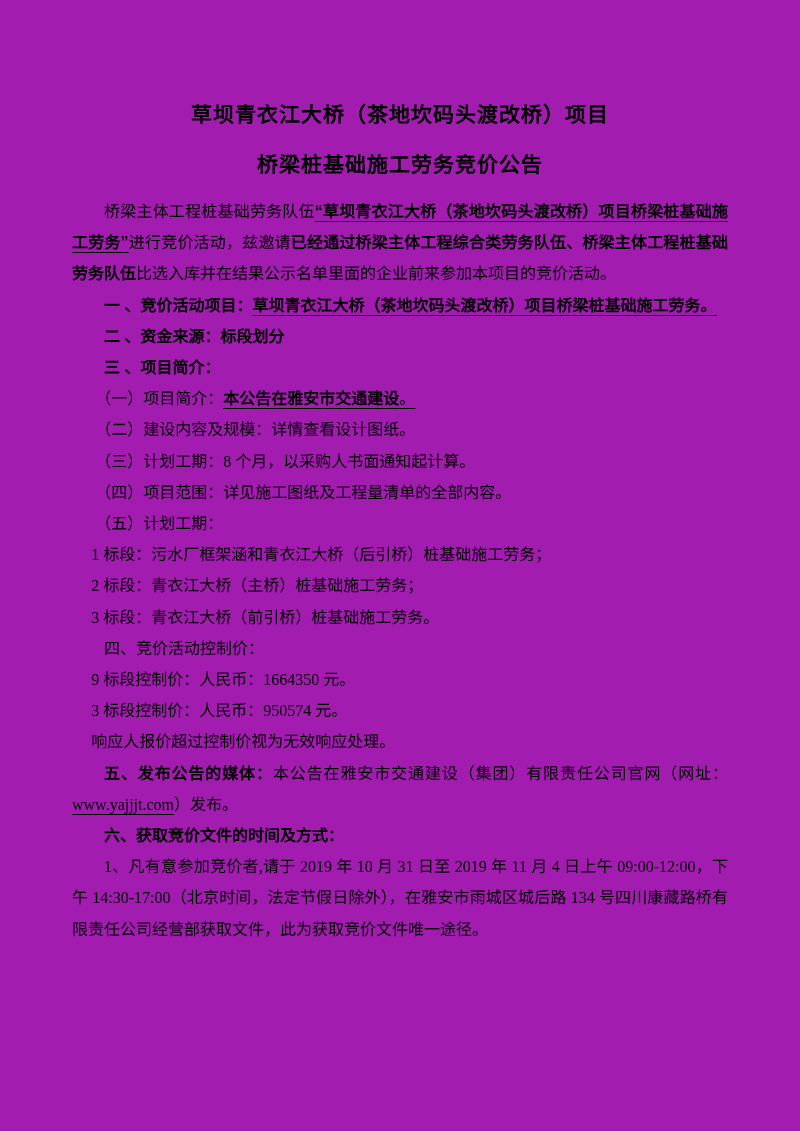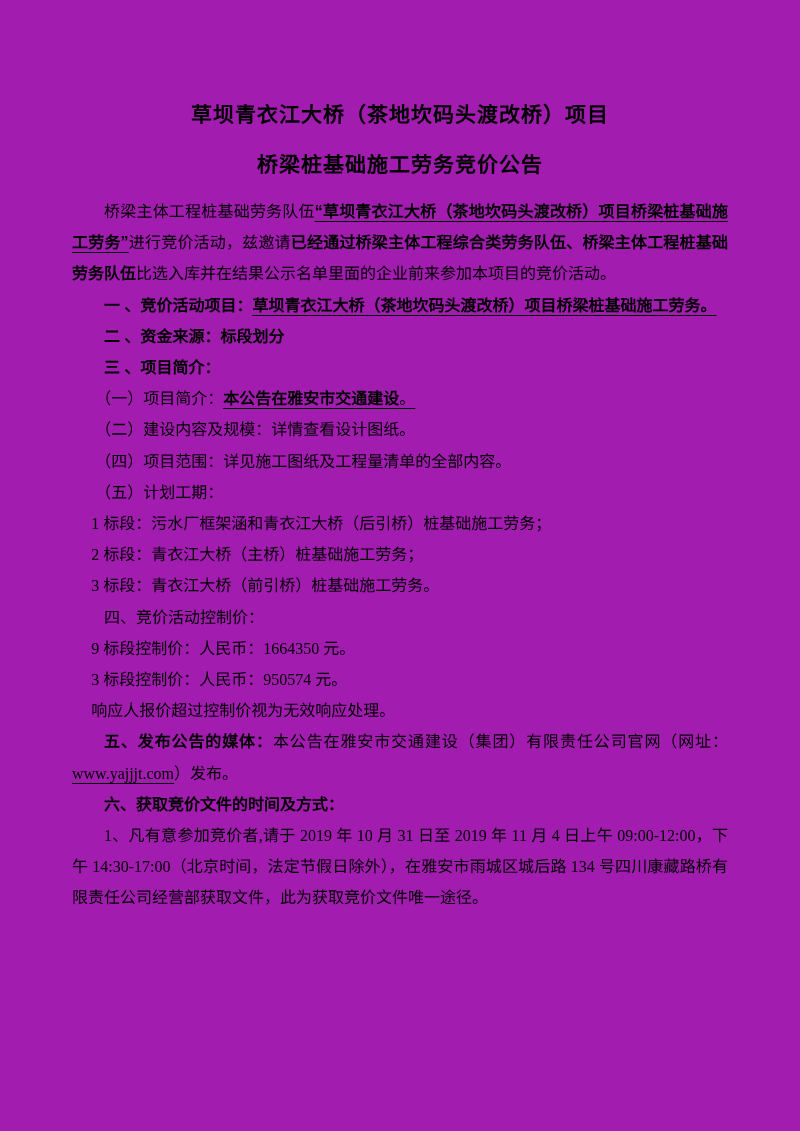--- a/index.html
+++ b/index.html
@@ -61,20 +61,21 @@
     <p class="ind2"><span class="b">一 、竞价活动项目：</span><span class="b u">草坝青衣江大桥（茶地坎码头渡改桥）项目桥梁桩基础施工劳务。</span></p>
 
     <p class="ind2"><span class="b">二 、资金来源：</span><span class="b">标段划分</span></p>
 
     <p class="ind2"><span class="b">三 、项目简介：</span></p>
 
     <p class="ind15"><span>（一）项目简介：</span><span class="b u">本公告在雅安市交通建设</span><span class="u">。</span></p>
 
     <p class="ind15">（二）建设内容及规模：详情查看设计图纸。</p>
 
+    <p class="ind15">（三）计划工期：8 个月，以采购人书面通知起计算。</p>
 
     <p class="ind15">（四）项目范围：详见施工图纸及工程量清单的全部内容。</p>
 
     <p class="ind15">（五）计划工期：</p>
 
     <p class="ind12">1 标段：污水厂框架涵和青衣江大桥（后引桥）桩基础施工劳务；</p>
 
     <p class="ind12">2 标段：青衣江大桥（主桥）桩基础施工劳务；</p>
 
     <p class="ind12">3 标段：青衣江大桥（前引桥）桩基础施工劳务。</p>

